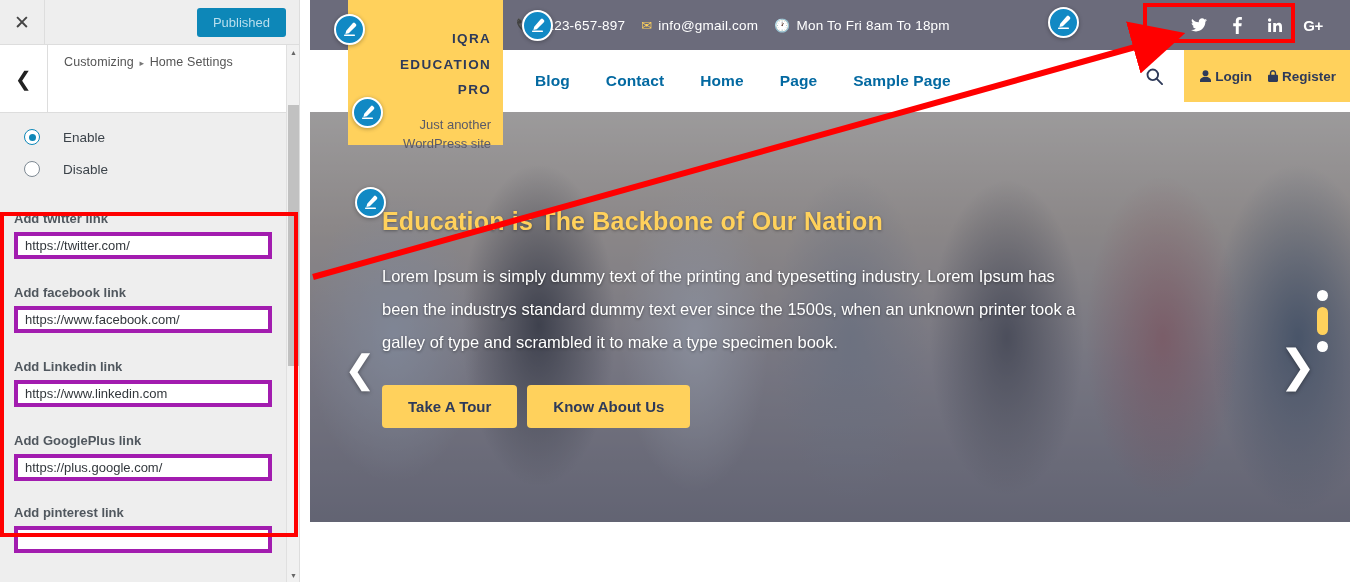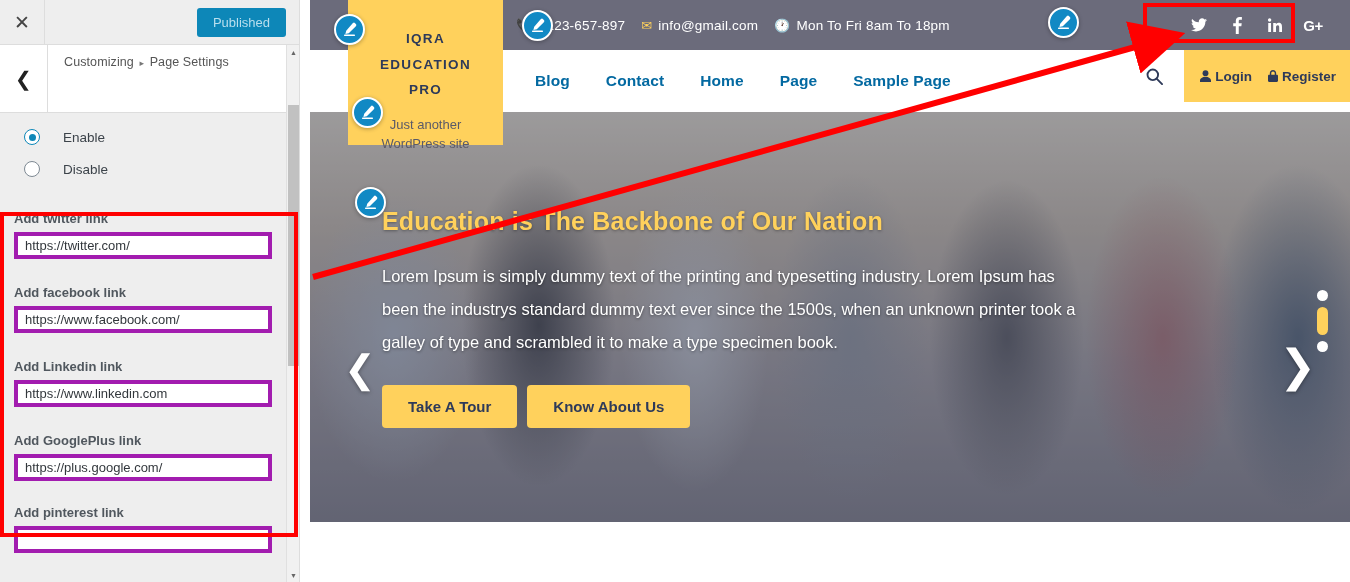--- a/index.html
+++ b/index.html
@@ -199,21 +199,21 @@
     text-decoration: none; display: flex; align-items: center; gap: 4px;
     white-space: nowrap; cursor: pointer;
   }
 
   
   .logo-box {
     position: absolute; left: 38px; top: 0;
     width: 155px; height: 145px;
     background: #ffd15c; z-index: 20;
     padding: 26px 12px 0;
-    text-align: center;
+    text-align: right;
   }
   .logo-title {
     font-size: 13.5px; font-weight: bold; color: #2e3a59;
     letter-spacing: 1.3px; line-height: 1.9;
   }
   .logo-tag {
     font-size: 13px; color: #5a5a68; margin-top: 12px; line-height: 1.5;
   }
 
   
@@ -304,21 +304,21 @@
       <div class="cz-close">✕</div>
       <button class="cz-publish">Published</button>
     </div>
 
     <div class="cz-header">
       <div class="cz-back">❮</div>
       <div class="cz-titles">
         <div class="cz-breadcrumb">
           <span>Customizing</span>
           <span class="sep">▸</span>
-          <span>Page Settings</span>
+          <span>Home Settings</span>
         </div>
       </div>
     </div>
 
     <div class="cz-body">
       <div class="cz-cut-row"></div>
 
       <div class="cz-radio-row">
         <span class="radio-dot checked"></span>
         <span>Enable</span>

